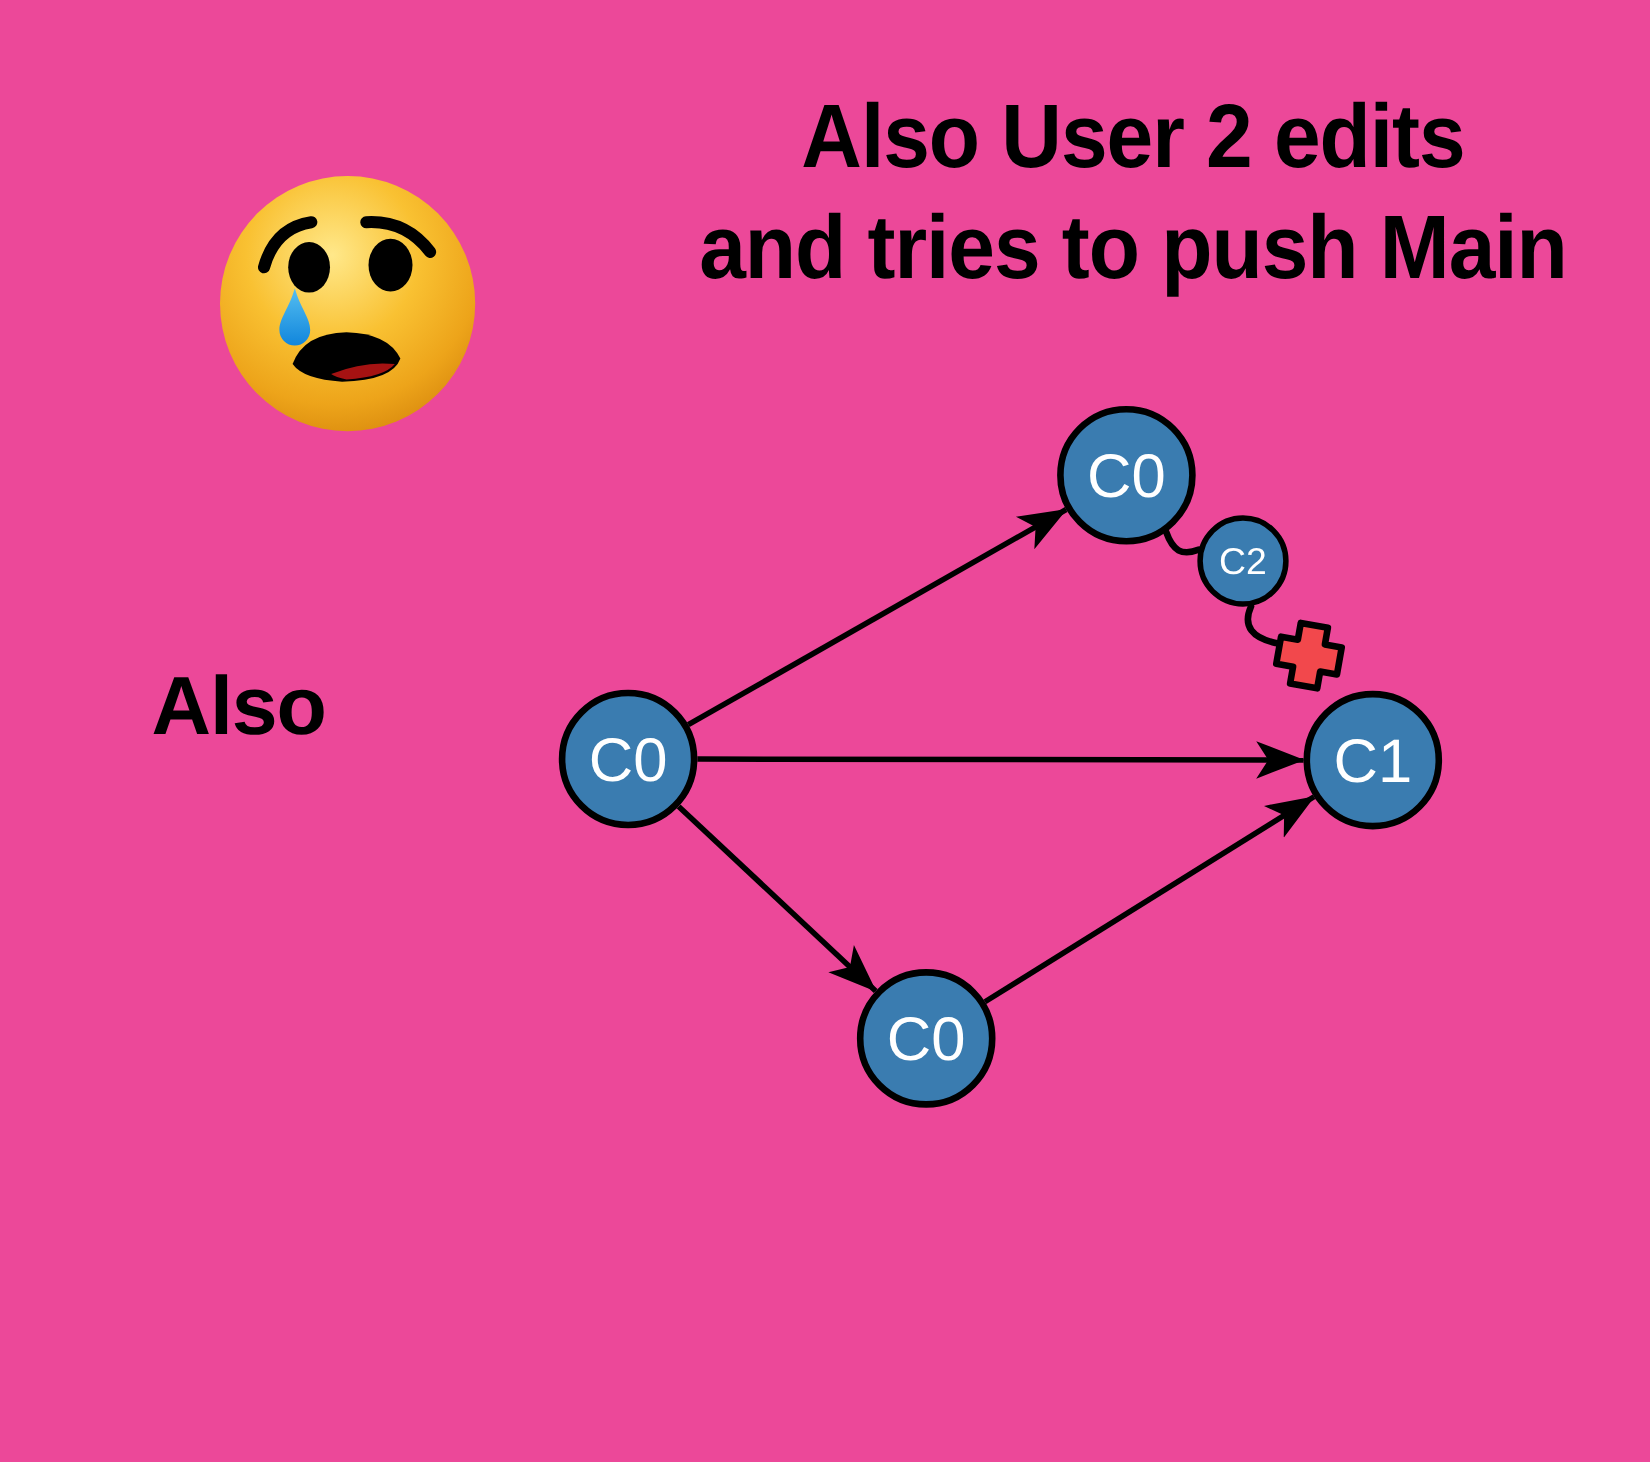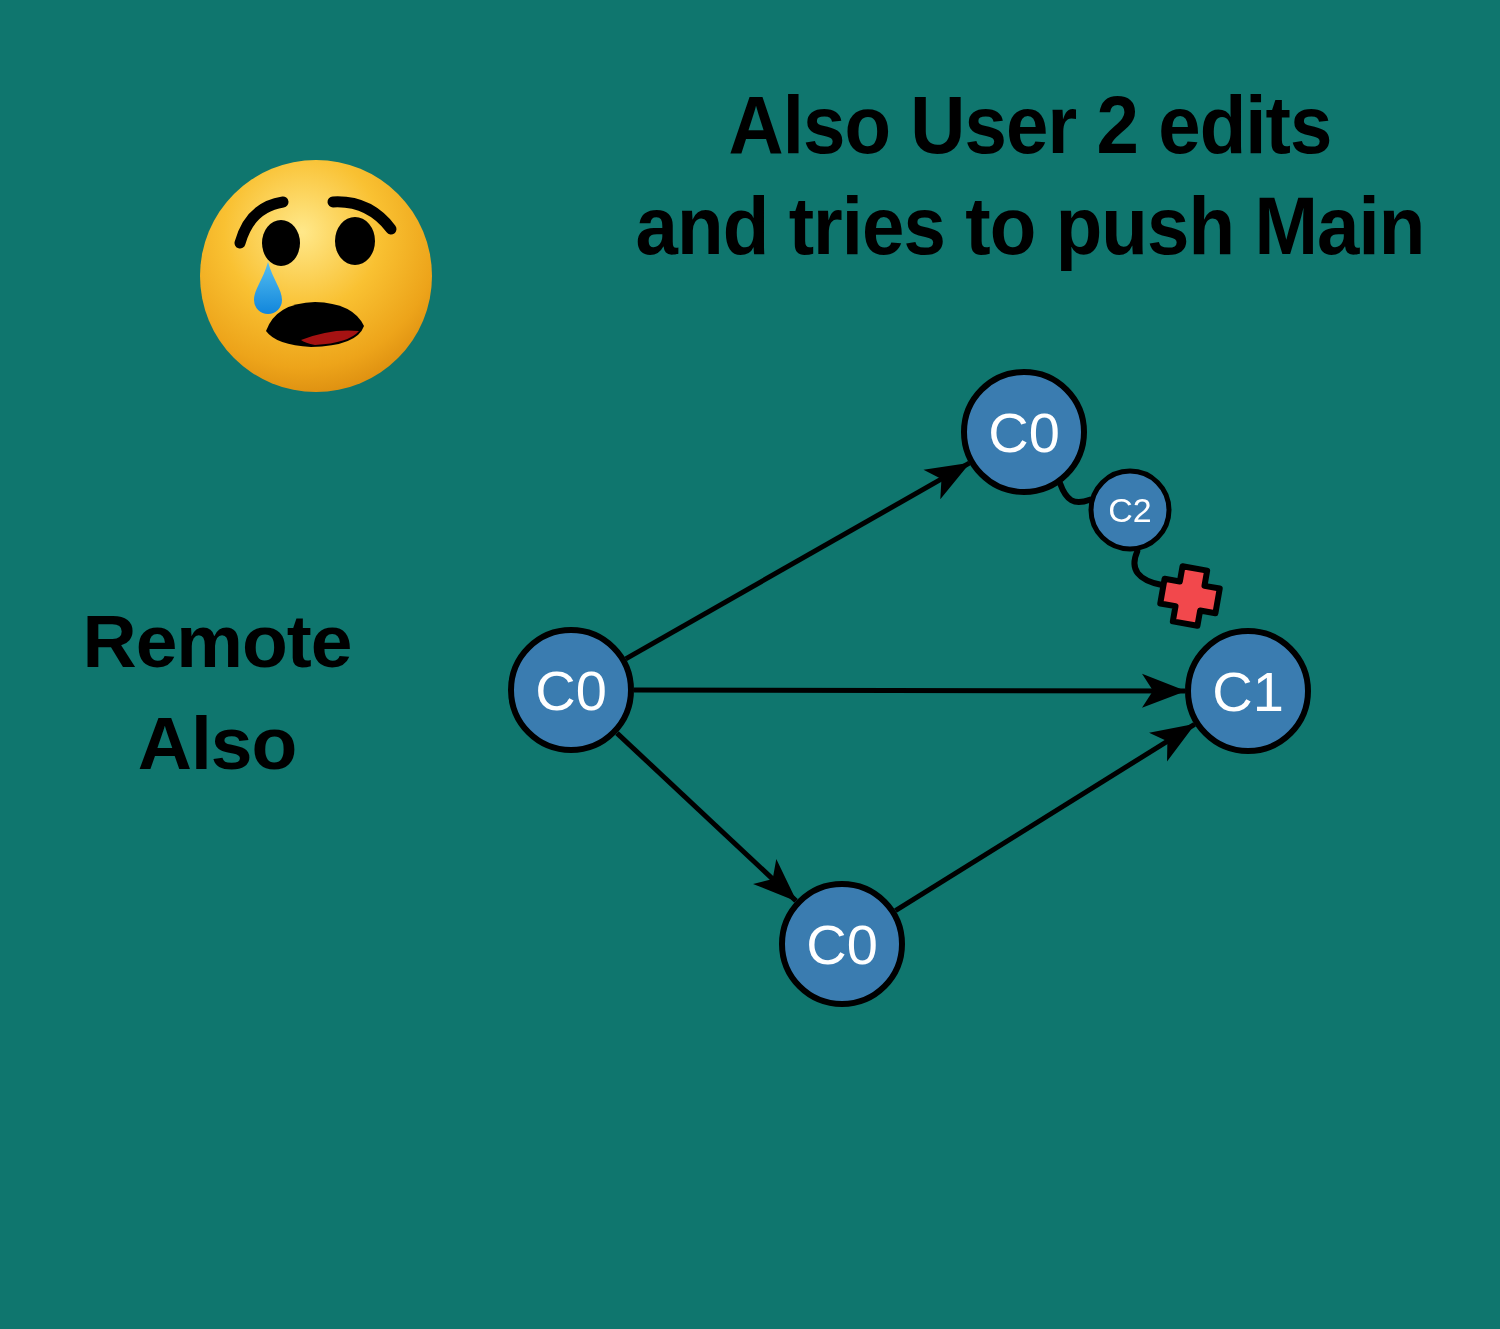--- a/index.html
+++ b/index.html
@@ -1,19 +1,19 @@
 <!DOCTYPE html>
 <html><head>
 <meta charset="utf-8">
 <style>
   html,body{margin:0;padding:0;background:#ffffff;}
   .canvas{
     position:relative;
     width:1500px;height:1329px;
-    background:#0f766e;
+    background:#ec4899;
     overflow:hidden;
     font-family:"Liberation Sans",sans-serif;
   }
   .slide-title{
     position:absolute;
     left:530px;top:74px;width:1000px;
     text-align:center;
     font-weight:bold;
     font-size:82px;
     line-height:101px;
@@ -44,21 +44,20 @@
 <body>
 
 <div class="canvas">
 
   <div class="slide-title">
     <div>Also User 2 edits</div>
     <div>and tries to push Main</div>
   </div>
 
   <div class="remote-label">
-    <div>Remote</div>
     <div>Also</div>
   </div>
 
   <svg class="diagram" width="1500" height="1329" viewBox="0 0 1500 1329">
     <defs>
       <marker id="arrowhead" markerUnits="userSpaceOnUse" markerWidth="46" markerHeight="36" refX="43" refY="18" orient="auto">
         <polygon points="0,1 44,18 0,35 11,18" fill="#000000"></polygon>
       </marker>
       <radialGradient id="faceGrad" cx="44%" cy="31%" r="75%">
         <stop offset="0" stop-color="#FFE88A"></stop>

